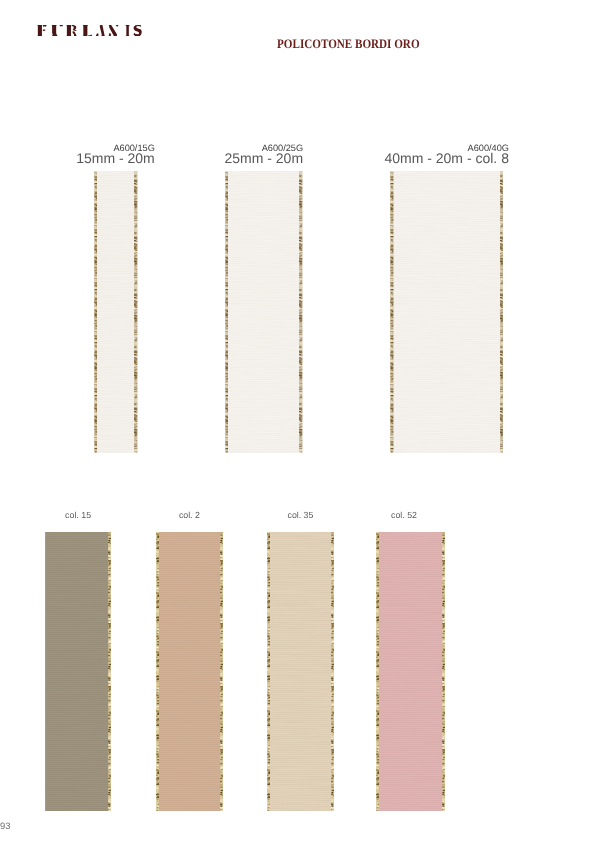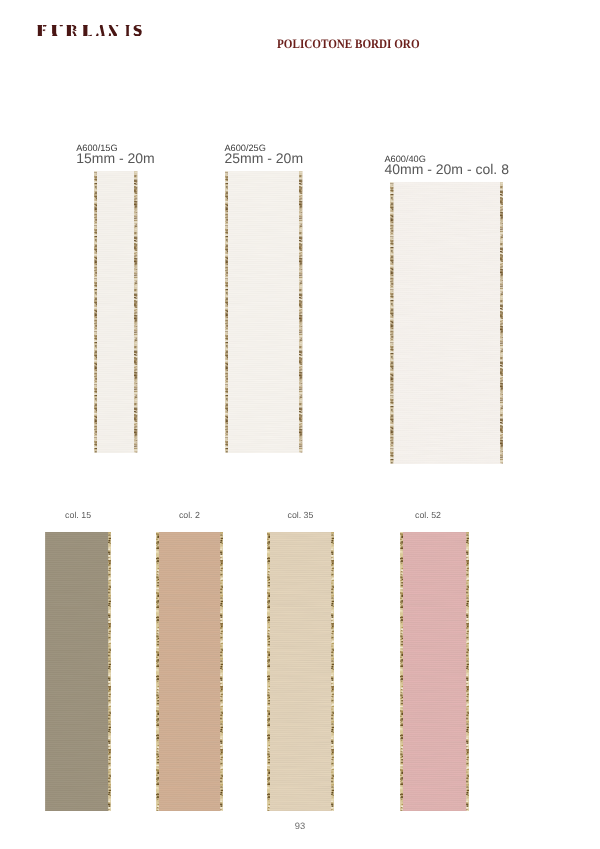--- a/index.html
+++ b/index.html
@@ -12,42 +12,42 @@
 
 .brand{position:absolute;left:36.6px;top:24.9px;width:106.2px;height:11.6px;line-height:0;}
 .brand svg{display:block;}
 
 .doc-title{position:absolute;left:0;top:37.2px;width:600px;text-align:center;
  font-family:"Liberation Serif",serif;font-weight:bold;font-size:13px;
  color:#6d2a25;line-height:13px;white-space:nowrap;padding-left:48px;}
 .doc-title span{display:inline-block;transform:scaleX(.855);transform-origin:50% 50%;}
 
 .tcell{position:absolute;}
-.tlab{position:absolute;left:50%;transform:translateX(-50%);text-align:left;white-space:nowrap;top:-26.7px;}
+.tlab{position:absolute;left:50%;transform:translateX(-50%);text-align:right;white-space:nowrap;top:-26.7px;}
 .code{font-size:9.2px;font-weight:400;color:#3a3a3a;line-height:9.8px;}
 .spec{font-size:14px;color:#575757;line-height:9.6px;}
 
 .ribbon{position:absolute;overflow:hidden;}
 .fab{position:absolute;left:0;top:0;right:0;bottom:0;}
 .weaveH{position:absolute;left:0;top:0;right:0;bottom:0;
  background-image:repeating-linear-gradient(to bottom,rgba(0,0,0,.020) 0 1px,rgba(255,255,255,.020) 1px 2px);}
 .weaveH.soft{background-image:repeating-linear-gradient(to bottom,rgba(0,0,0,.013) 0 1px,rgba(255,255,255,.013) 1px 2px);}
 .noise{position:absolute;left:0;top:0;right:0;bottom:0;line-height:0;}
 .noise svg{display:block;width:100%;height:100%;}
 .gedge{position:absolute;top:0;bottom:0;width:3.2px;line-height:0;}
 .gedge.lite{width:3.6px;}
 .gedge svg{display:block;width:100%;height:100%;}
 .gedge.gr{transform:scaleX(-1);}
 .cutedge{position:absolute;top:0;bottom:0;width:1.1px;}
 
 .bcell{position:absolute;}
 .blab{position:absolute;left:50%;transform:translateX(-50%);top:-20.3px;text-align:center;white-space:nowrap;
  font-size:8.8px;color:#5a5a5a;line-height:9.8px;}
 
-.pageno{position:absolute;left:0;top:820.9px;width:600px;text-align:center;
+.pageno{position:absolute;left:0;top:820.9px;width:600px;text-align:left;
  font-size:9.4px;color:#6d6d6d;line-height:10px;}
 </style>
 </head>
 <body>
 
 <svg class="defs" aria-hidden="true">
     <defs>
       <pattern id="goldA" width="3.2" height="59" patternUnits="userSpaceOnUse">
         <rect width="3.2" height="59" fill="#ded0a8"></rect>
         <rect x="0.06" y="0.0" width="1.8" height="1.18" fill="#e4d5aa"></rect>
@@ -548,21 +548,21 @@
             <rect width="100%" height="100%" fill="url(#goldC)"></rect>
           </svg>
         </div>
       <div class="gedge lite gr" style="right:0">
           <svg preserveAspectRatio="none">
             <rect width="100%" height="100%" fill="url(#goldD)"></rect>
           </svg>
         </div>
     </div>
   </div>
-  <div class="tcell" style="left:390.2px;top:182px;width:113.0px;height:213px">
+  <div class="tcell" style="left:390.2px;top:171.0px;width:113.0px;height:213px">
     <div class="tlab">
         <div class="code">A600/40G</div>
         <div class="spec">40mm - 20m - col. 8</div>
       </div>
     <div class="ribbon" style="left:0;top:0;width:113.0px;height:281.6px">
       <div class="fab" style="background-color: rgb(248, 244, 240);"></div>
       <div class="noise">
           <svg preserveAspectRatio="none">
             <rect width="100%" height="100%" filter="url(#fibreLite)"></rect>
           </svg>
@@ -635,21 +635,21 @@
             <rect width="100%" height="100%" fill="url(#goldA)"></rect>
           </svg>
         </div>
       <div class="gedge gr" style="right:0">
           <svg preserveAspectRatio="none">
             <rect width="100%" height="100%" fill="url(#goldB)"></rect>
           </svg>
         </div>
     </div>
   </div>
-  <div class="bcell" style="left:400px;top:531.7px;width:56px;height:279.3px">
+  <div class="bcell" style="left:376px;top:531.7px;width:56px;height:279.3px">
     <div class="blab">col. 52</div>
     <div class="ribbon" style="left:0;top:0;width:69.0px;height:279.3px">
       <div class="fab" style="background-color: rgb(228, 179, 179);"></div>
       <div class="noise">
           <svg preserveAspectRatio="none">
             <rect width="100%" height="100%" filter="url(#fibre)"></rect>
           </svg>
         </div>
       <div class="weaveH"></div>
       <div class="gedge" style="left:0">

